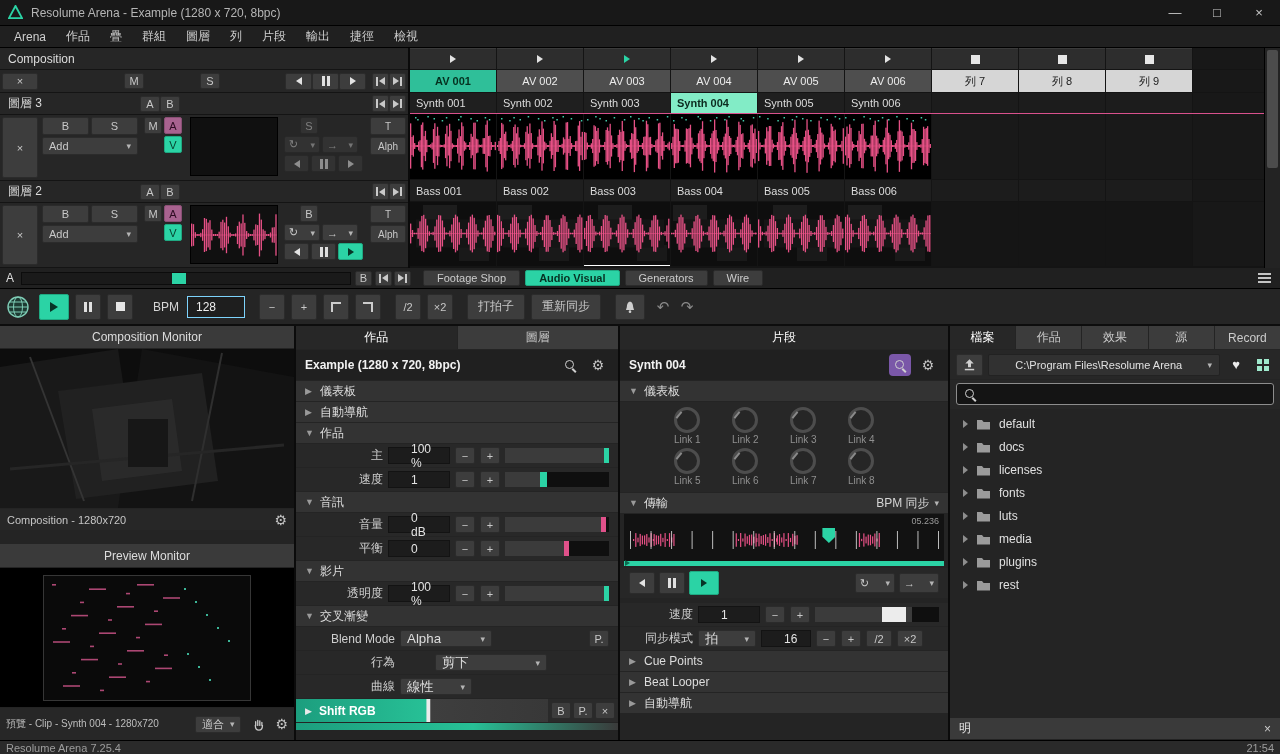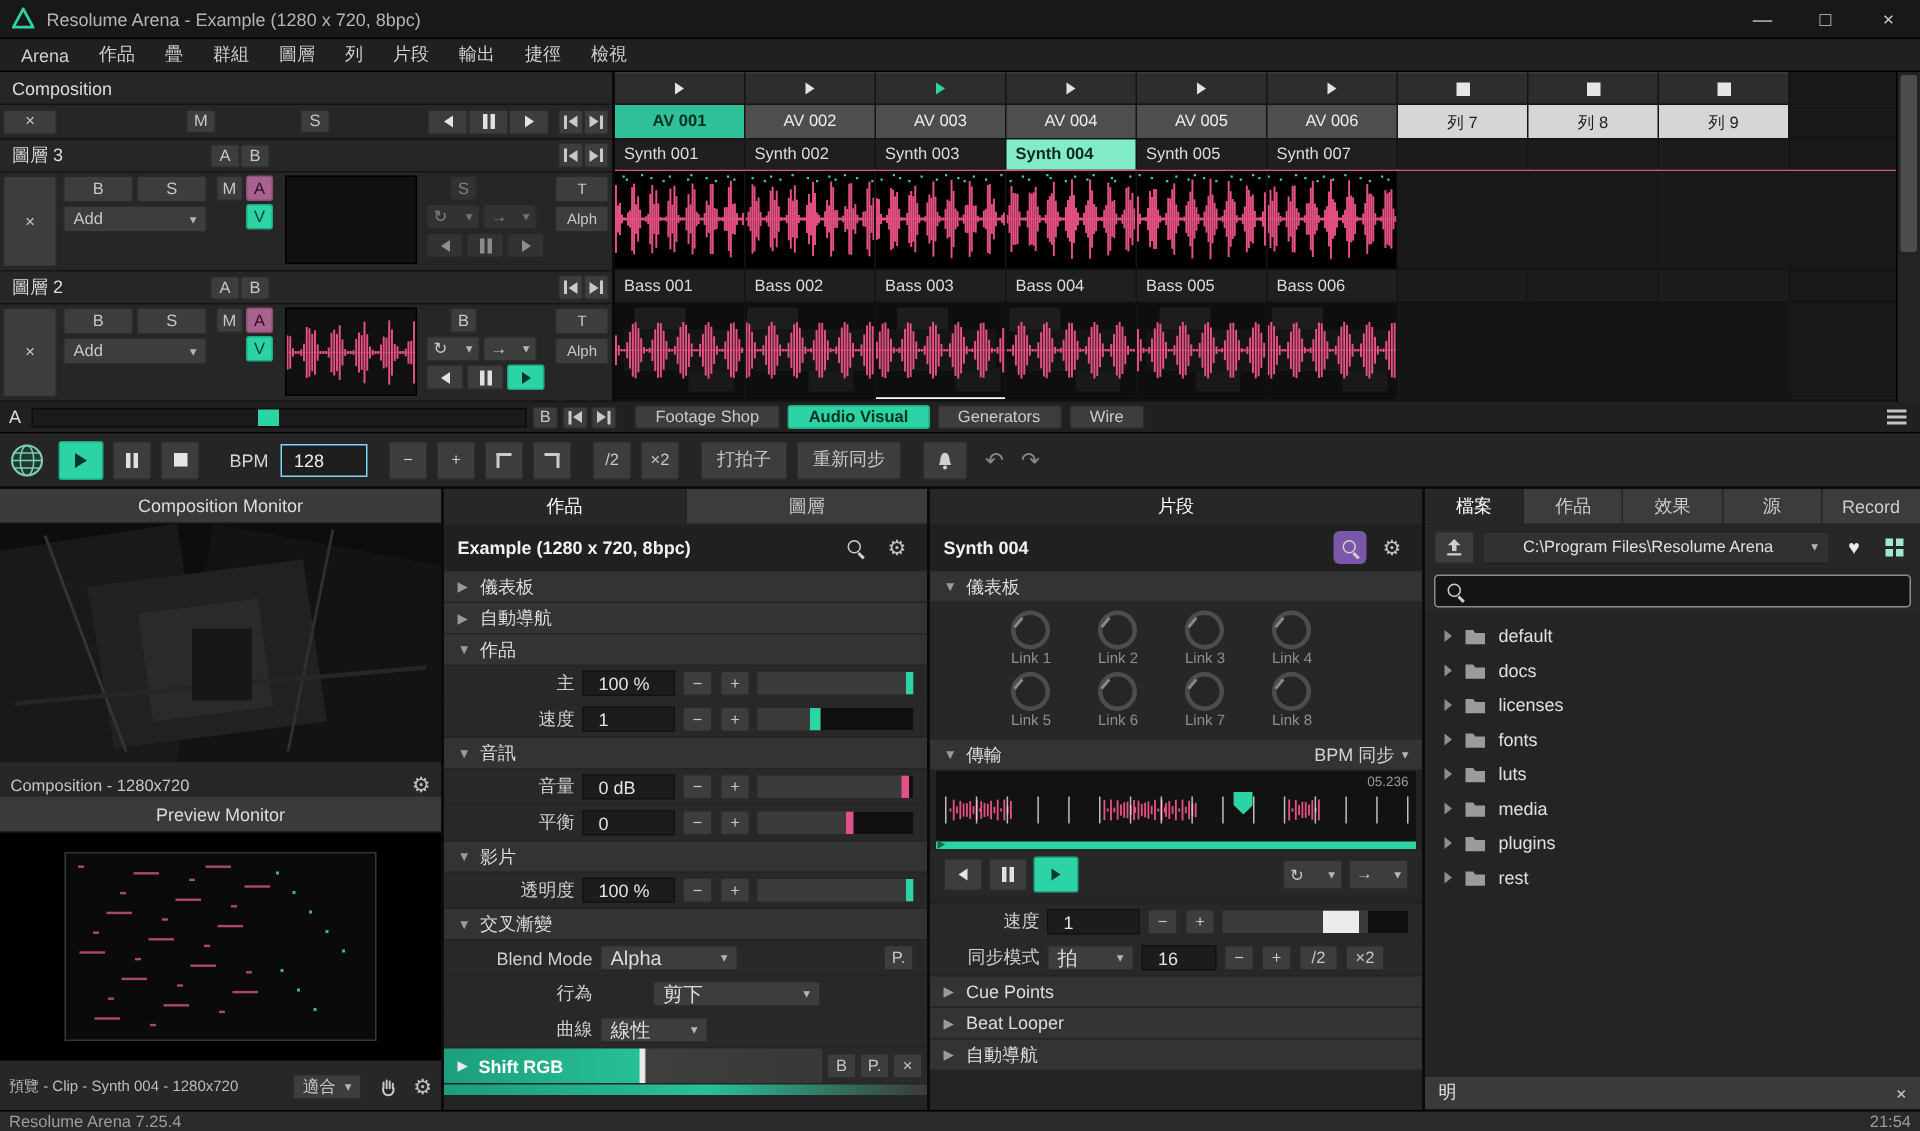--- a/index.html
+++ b/index.html
@@ -120,42 +120,42 @@
 
   
   .main{height:414px;display:flex}
   .panel{background:#242424;display:flex;flex-direction:column;border-right:2px solid #0b0b0b;overflow:hidden}
   .p-monitor{width:296px}
   .p-comp{width:324px}
   .p-clip{width:330px}
   .p-files{flex:1;border-right:none}
   .phead{height:22px;background:#3a3a3a;color:#ddd;display:flex;align-items:center;justify-content:center;margin-bottom:1px;flex:none}
   .compview{height:159px;background:#0c0c0c;margin-bottom:1px;flex:none;overflow:hidden}
-  .caprow{height:21px;background:#272727;display:flex;align-items:flex-end;padding:0 7px;font-size:11px;color:#c6c6c6;margin-bottom:1px;flex:none}
+  .caprow{height:21px;background:#272727;display:flex;align-items:center;padding:0 7px;font-size:11px;color:#c6c6c6;margin-bottom:14px;flex:none}
   .caprow .cap{flex:1}
   .prevarea{flex:1;background:#000;display:flex;align-items:center;justify-content:center;margin-bottom:1px}
   .previmg{width:208px;height:126px;border:1px solid #363636;background:#0a0a0a;overflow:hidden}
   .prevcap{height:32px;background:#272727;display:flex;align-items:center;gap:6px;padding:0 6px;flex:none}
   .prevcap .cap{flex:1;font-size:10px;color:#bdbdbd;white-space:nowrap;overflow:hidden}
   .fit{padding:0 6px;gap:6px}
 
   .ptabs{display:flex;height:23px;margin-bottom:1px;flex:none}
   .ptab{flex:1;background:#3c3c3c;color:#ccc;display:flex;align-items:center;justify-content:center;margin-right:1px;font-size:12px}
   .ptab:last-child{margin-right:0}
   .ptab.active{background:#272727;color:#fff}
   .ptitle{height:30px;background:#202020;display:flex;align-items:center;gap:6px;padding:0 9px;margin-bottom:1px;flex:none}
   .ptitle .t{font-weight:bold;color:#f2f2f2;flex:1;font-size:12px}
   .iconbtn{width:22px;height:22px;display:inline-flex;align-items:center;justify-content:center;background:none;border:none}
   .iconbtn.purple{background:#7a57a8;border-radius:4px}
   .sechead{height:20px;background:#333;display:flex;align-items:center;gap:7px;color:#ddd;padding:0 9px;margin-bottom:1px;flex:none}
   .sechead .ar{font-size:9px;color:#9a9a9a;width:8px}
   .sechead .right{margin-left:auto;display:flex;align-items:center;gap:5px;color:#d5d5d5}
   .prow{height:23px;background:#282828;display:flex;align-items:center;gap:5px;padding:0 9px;margin-bottom:1px;flex:none}
   .plabel{width:78px;text-align:right;color:#cfcfcf;flex:none}
-  .pvalue{width:62px;height:17px;background:#1c1c1c;border:1px solid #131313;display:flex;align-items:center;padding:0 10px;color:#e4e4e4;flex:none}
+  .pvalue{width:62px;height:17px;background:#1c1c1c;border:1px solid #131313;display:flex;align-items:center;padding:0 22px;color:#e4e4e4;flex:none}
   .pbtn{width:20px;height:17px;flex:none}
   .pbtn.wide{width:26px}
   .pslider{flex:1;height:15px;background:#3b3b3b;position:relative;overflow:hidden}
   .pslider .dark{position:absolute;top:0;bottom:0;right:0;background:#0f0f0f}
   .pslider .mark{position:absolute;top:0;bottom:0;width:5px;background:#2bd3a5}
   .pslider .mark.pink{background:#e0518a}
   .pslider .mark.white{background:#ececec;width:24px}
   .pdrop{height:17px;background:#3d3d3d;border:1px solid #2b2b2b;border-radius:2px;display:flex;align-items:center;justify-content:space-between;padding:0 6px;color:#ddd;gap:8px}
   .dd{font-size:9px;color:#b5b5b5}
   .fxrow{height:23px;display:flex;align-items:stretch;margin-bottom:1px;flex:none;background:#2a2a2a}
@@ -512,21 +512,21 @@
           <div class="cell head-cell light">列 8</div>
           <div class="cell head-cell light">列 9</div>
           <div class="cell-filler"></div>
         </div>
       <div class="grow r-synth" id="row-synth">
           <div class="cell name-cell">Synth 001</div>
           <div class="cell name-cell">Synth 002</div>
           <div class="cell name-cell">Synth 003</div>
           <div class="cell name-cell active">Synth 004</div>
           <div class="cell name-cell">Synth 005</div>
-          <div class="cell name-cell">Synth 007</div>
+          <div class="cell name-cell">Synth 006</div>
           <div class="cell name-cell empty"></div>
           <div class="cell name-cell empty"></div>
           <div class="cell name-cell empty"></div>
           <div class="cell-filler"></div>
         </div>
       <div class="grow r-wave" id="row-wave">
           <div class="cell wave-cell"><svg width="86" height="64">
               <rect x="0" y="31.5" width="86" height="1" fill="#f2548c" opacity="0.45"></rect>
               <rect x="0" y="9.383946175104391" width="1.3" height="45.23210764979122" fill="#f2548c" opacity="0.95"></rect>
               <rect x="1.34375" y="22.966713763172393" width="1.3" height="18.066572473655214" fill="#f2548c" opacity="0.95"></rect>

